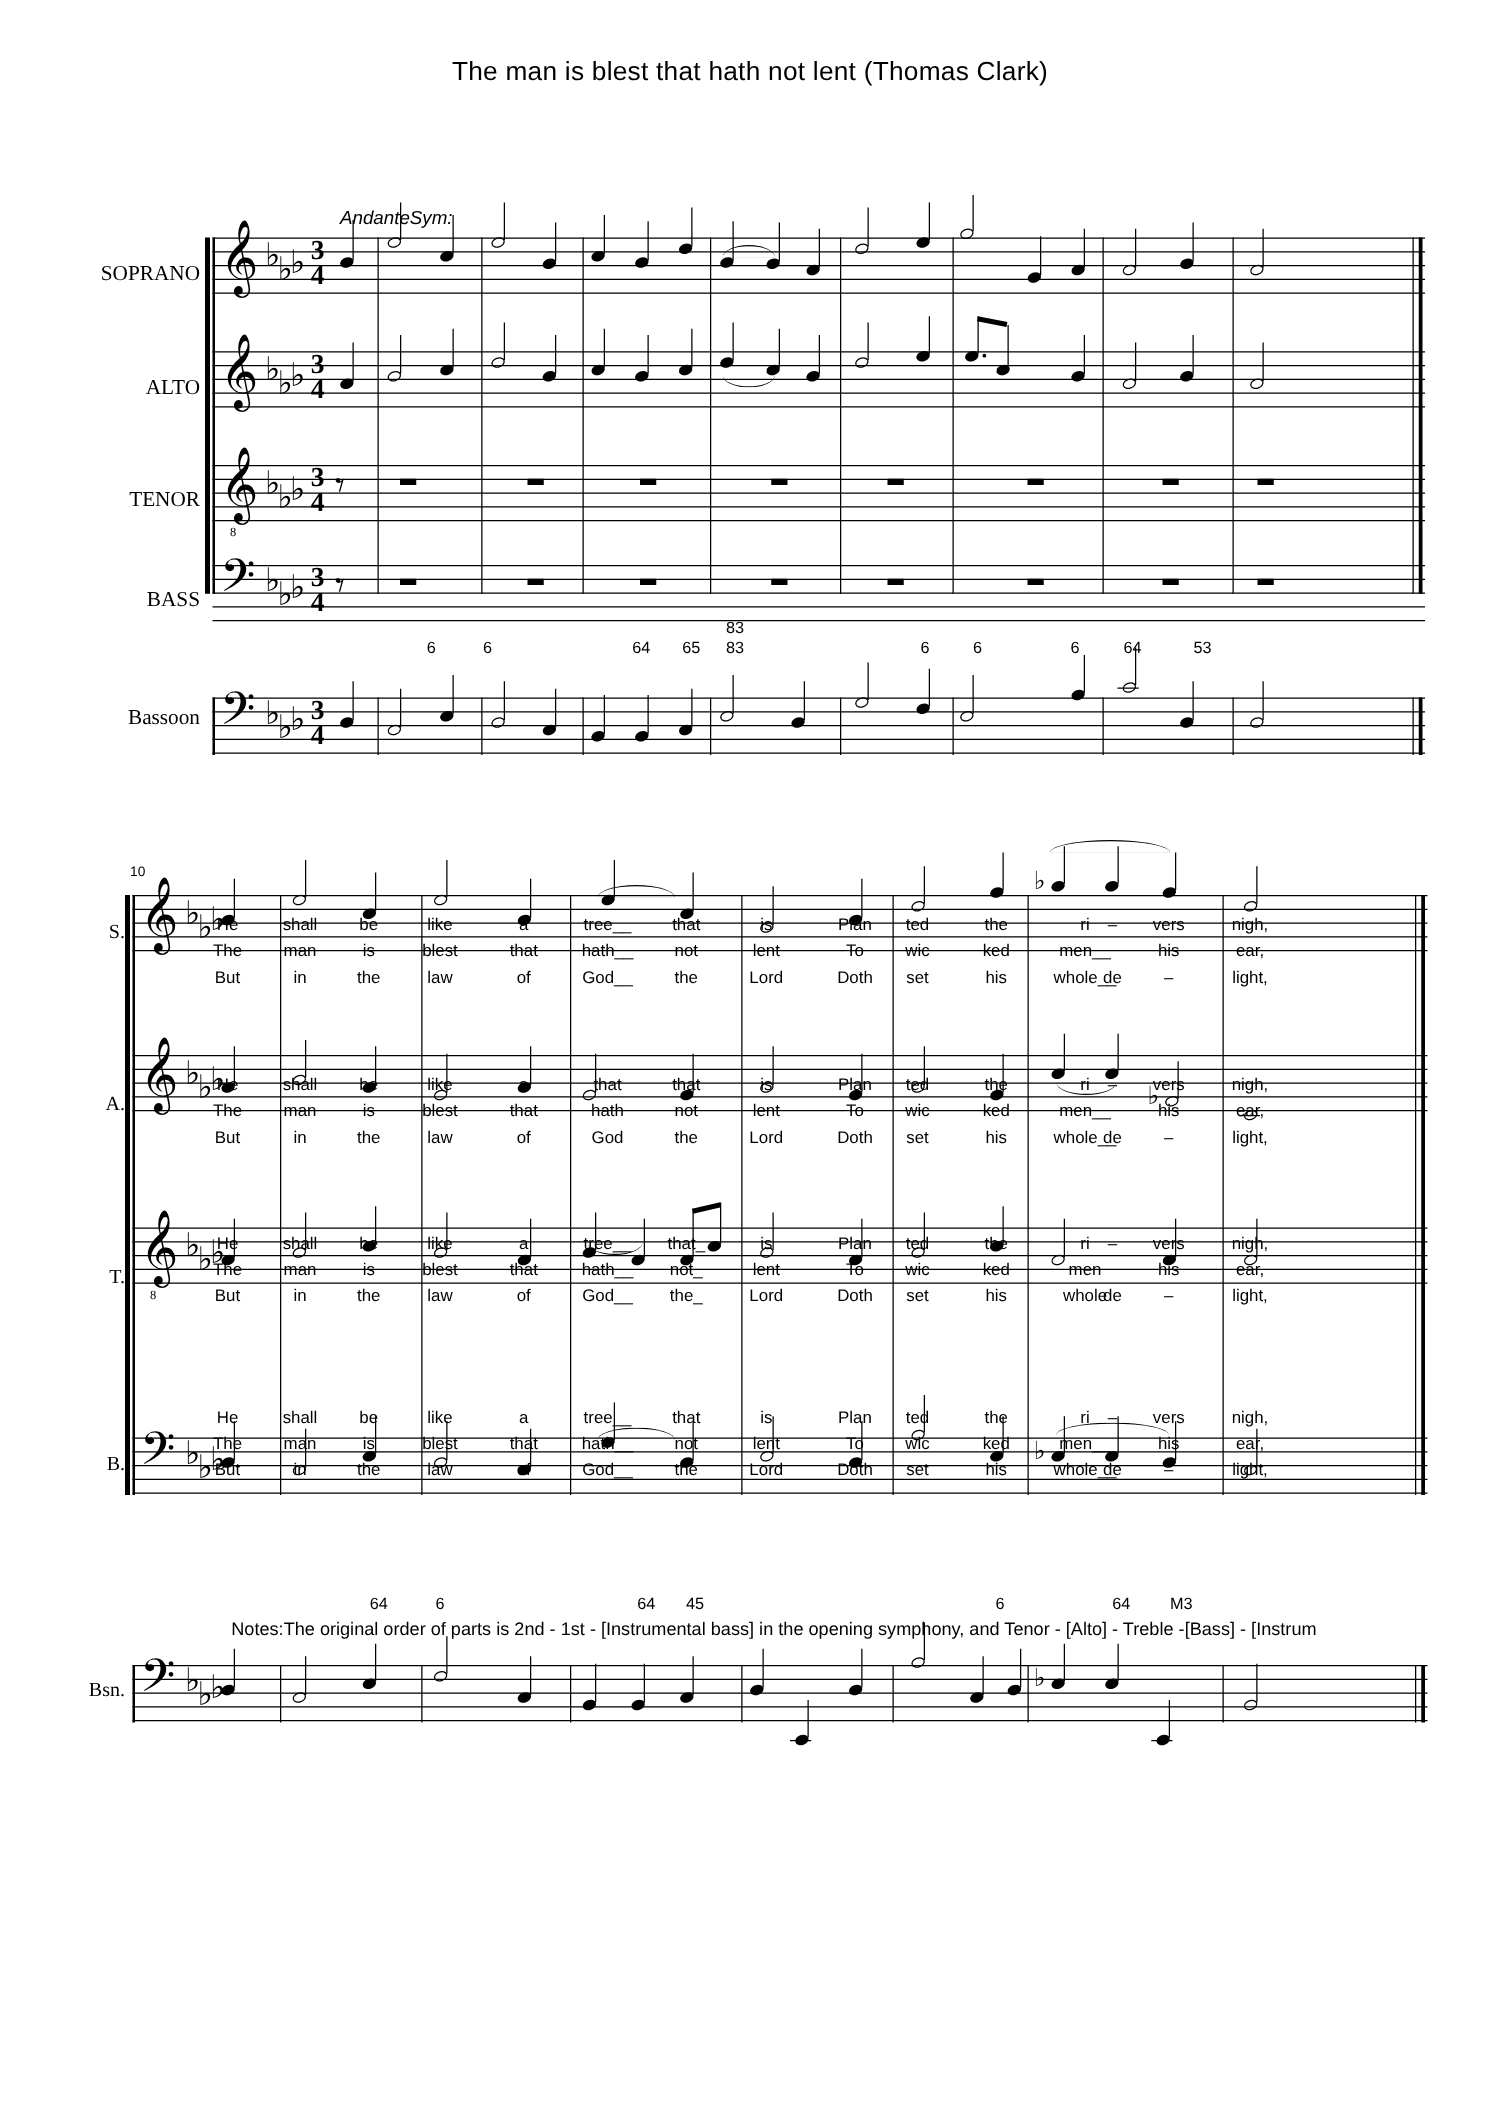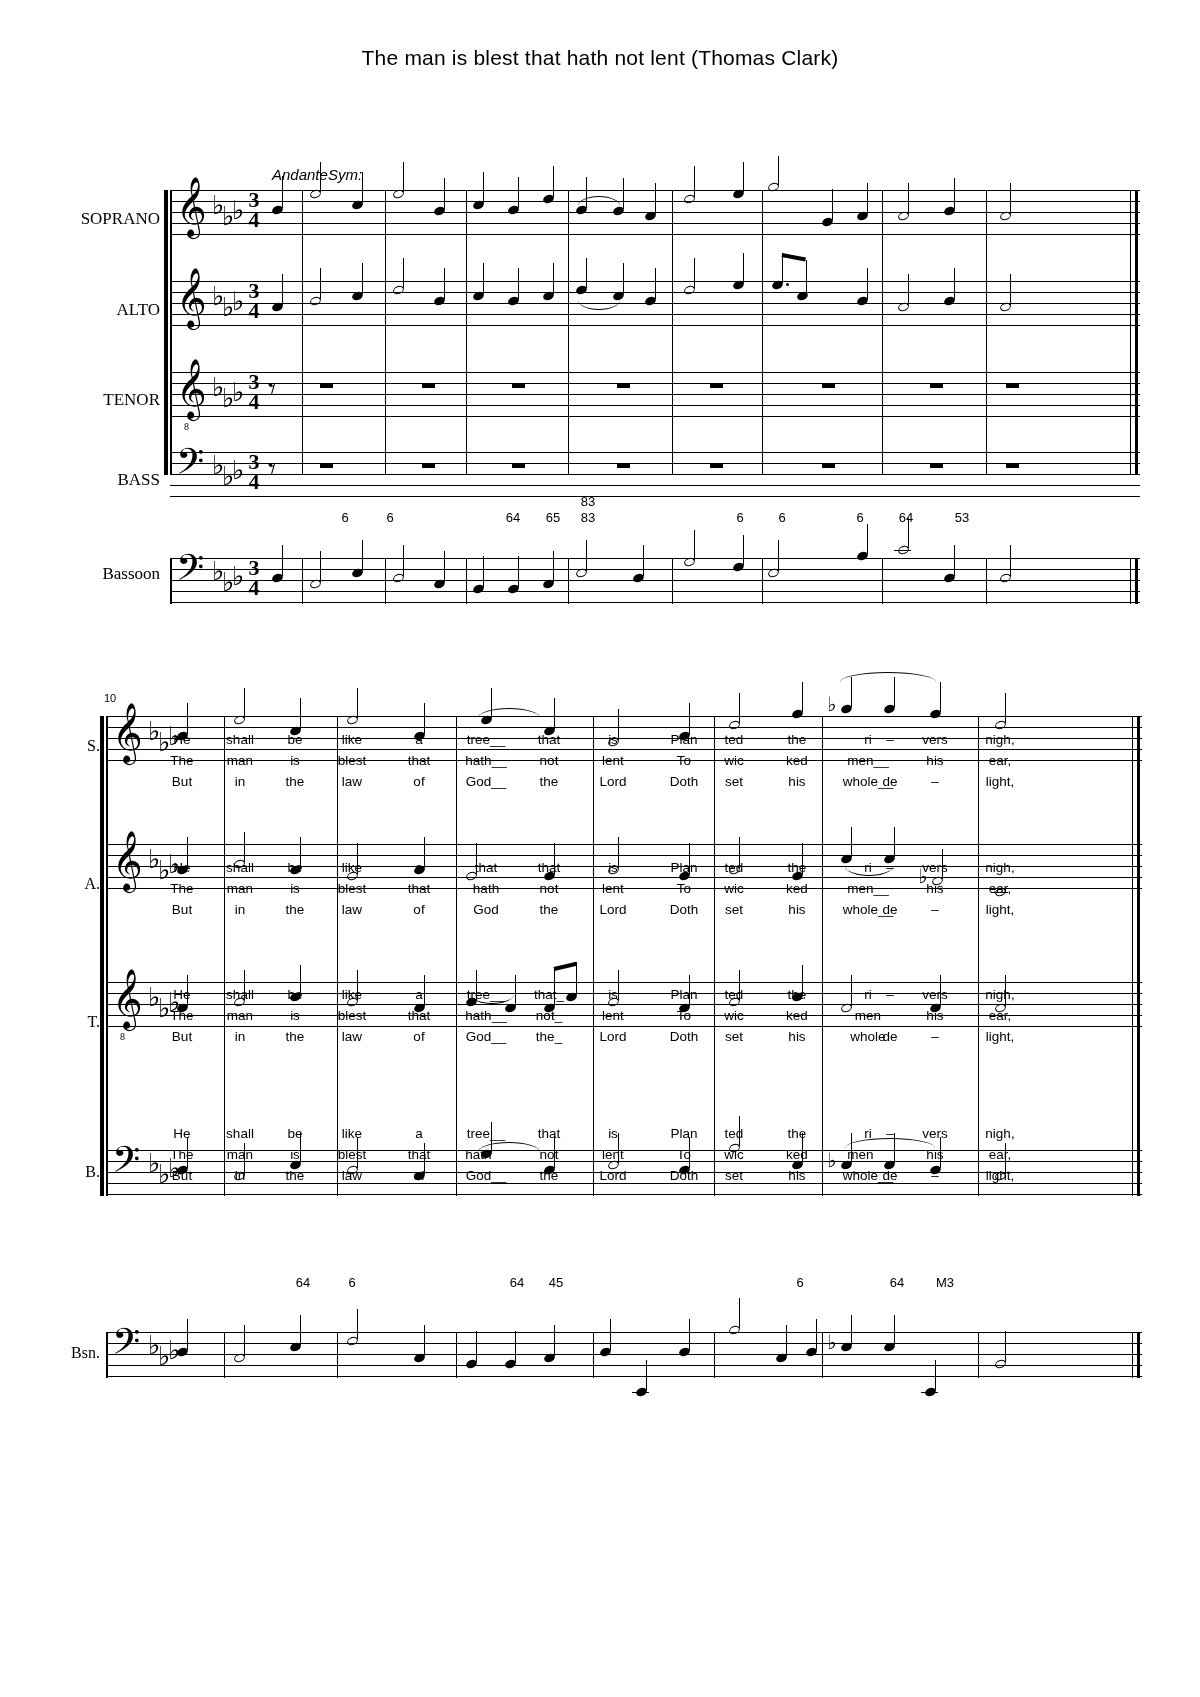--- a/index.html
+++ b/index.html
@@ -920,15 +920,16 @@
     <div id="fig-sys2">
         <div class="fig" style="left: 303px; top: 1275px;">64</div>
         <div class="fig" style="left: 352px; top: 1275px;">6</div>
         <div class="fig" style="left: 517px; top: 1275px;">64</div>
         <div class="fig" style="left: 556px; top: 1275px;">45</div>
         <div class="fig" style="left: 800px; top: 1275px;">6</div>
         <div class="fig" style="left: 897px; top: 1275px;">64</div>
         <div class="fig" style="left: 945px; top: 1275px;">M3</div>
       </div>
 
+    <div class="notes-text" style="left:185px;top:1296px;">Notes:The original order of parts is 2nd - 1st - [Instrumental bass] in the opening symphony, and Tenor - [Alto] - Treble -[Bass] - [Instrum</div>
   </div>
 
 </div>
 
 </body></html>

